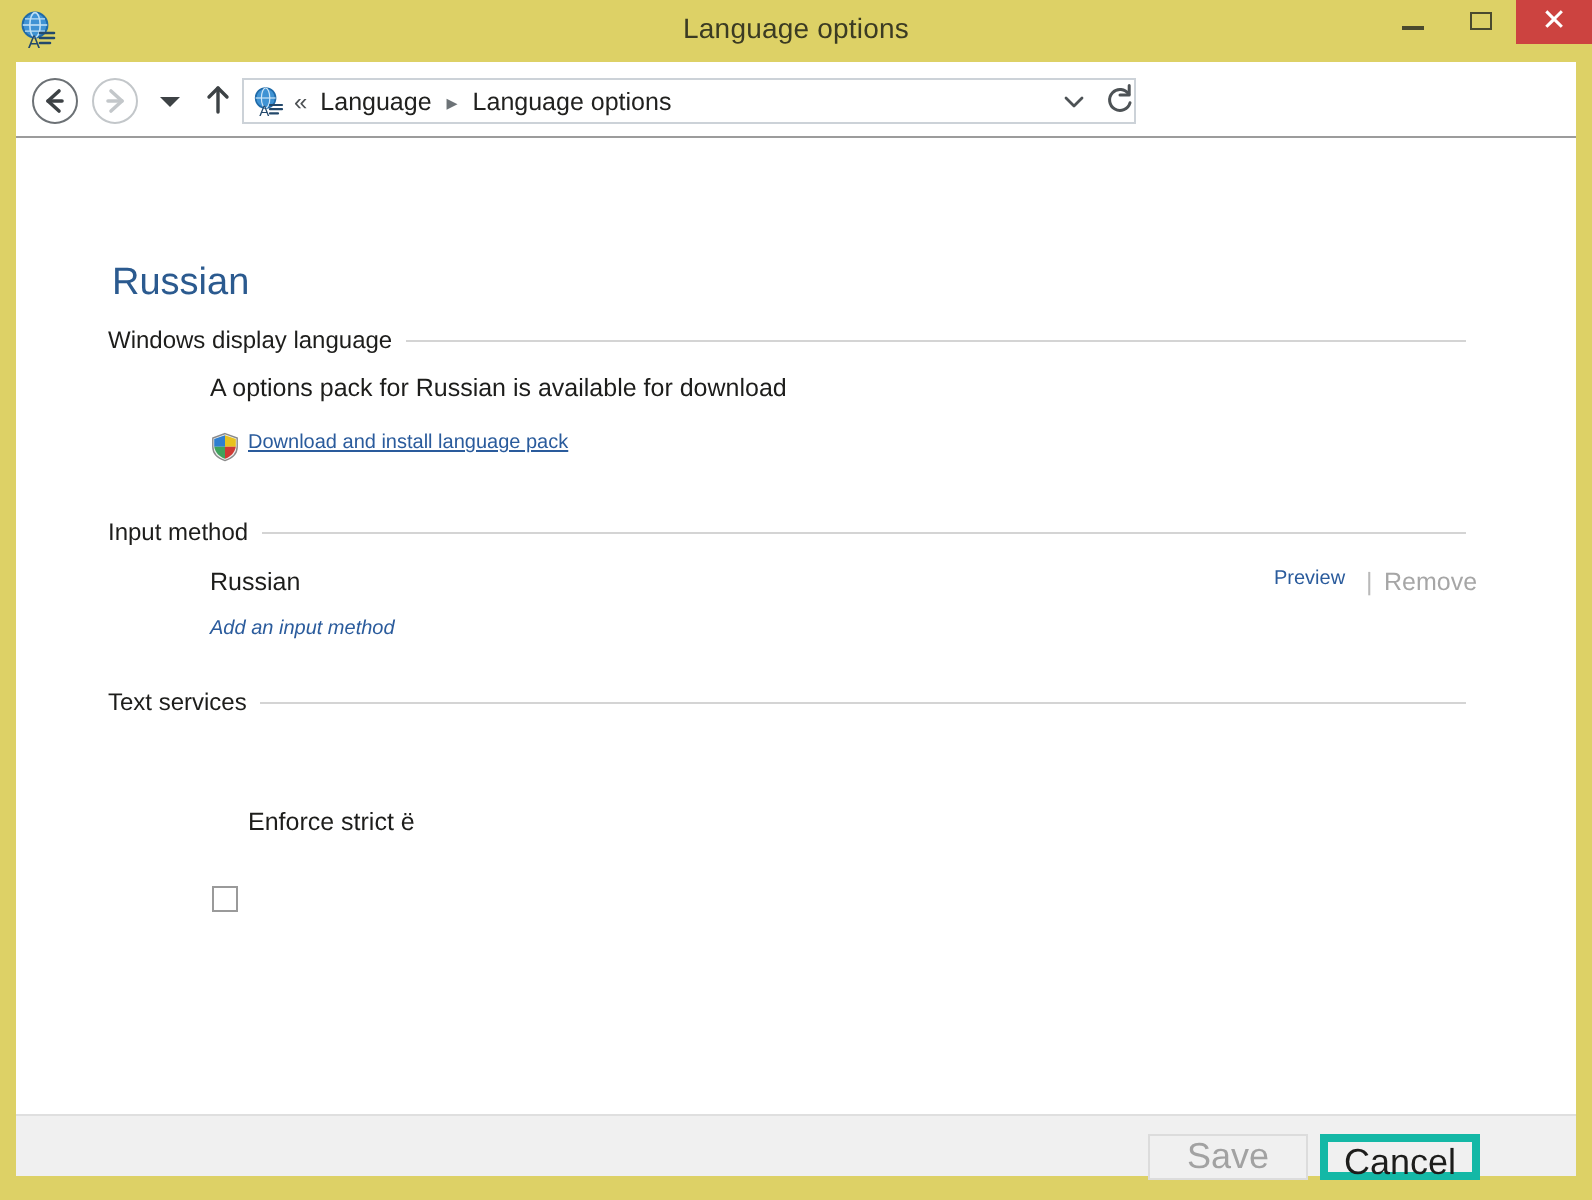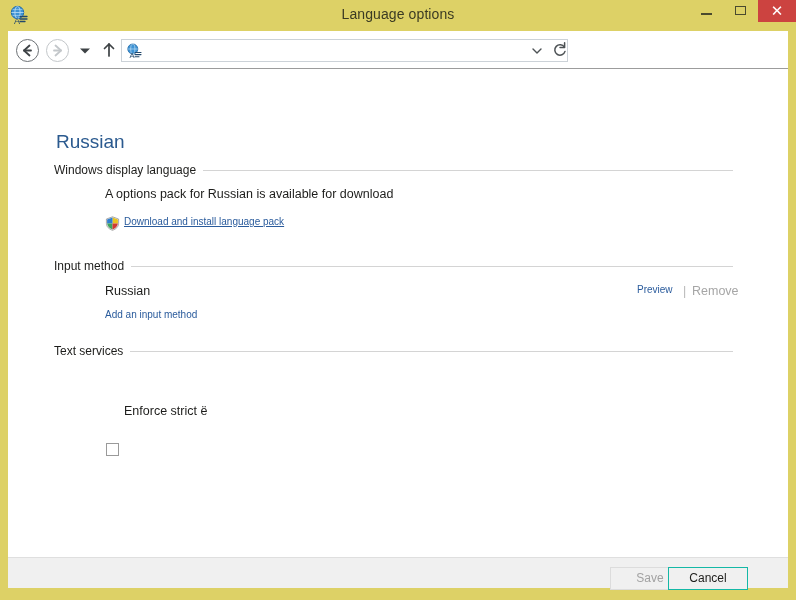--- a/index.html
+++ b/index.html
@@ -270,35 +270,34 @@
     width: 780px;
     height: 30px;
     background: #f0f0f0;
     border-top: 1px solid #dfdfdf;
   }
   .btn {
     position: absolute;
     top: 9px;
     width: 80px;
     height: 23px;
-    font-size: 12px;
+    font-size: 18px;
     line-height: 21px;
     text-align: center;
     box-sizing: border-box;
     background: #f0f0f0;
-    margin-left: 36px;
   }
   .btn-save {
     left: 566px;
     border: 1px solid #dcdcdc;
     color: #a2a2a2;
   }
   .btn-cancel {
-    left: 624px;
-    border: 1px solid #14b8a6;
+    left: 652px;
+    border: 4px solid #14b8a6;
     color: #1d1d1b;
   }
 </style>
 </head>
 <body>
 
 <div class="window">
 
   <div class="titlebar">
     <span class="title-icon">
@@ -358,20 +357,26 @@
       <div class="crumbbox">
         <span class="crumb-icon">
           <svg width="16" height="16" viewBox="0 0 16 16">
             <circle cx="6.8" cy="6" r="5" fill="#3f93d4" stroke="#1f6aa8" stroke-width="0.8"></circle>
             <ellipse cx="6.8" cy="6" rx="2.1" ry="5" fill="none" stroke="#cfe7f8" stroke-width="0.6"></ellipse>
             <path d="M1.8 6 H11.8" stroke="#cfe7f8" stroke-width="0.6"></path>
             <text x="3.6" y="15" font-family="Liberation Sans, sans-serif" font-size="7.5" fill="#23486b">A</text>
             <path d="M9 9.5 h6 M9 11.6 h6 M9 13.7 h4" stroke="#23486b" stroke-width="1.1" stroke-linecap="round"></path>
           </svg>
         </span>
+        <span class="crumbs">
+          <span class="crumb-dbl">«</span>
+          <span class="crumb-link">Language</span>
+          <span class="crumb-chev">▸</span>
+          <span class="crumb-link">Language options</span>
+        </span>
         <span class="crumb-drop">
           <svg width="20" height="21" viewBox="0 0 20 21">
             <path d="M6 9 L10 13 L14 9" fill="none" stroke="#4d5255" stroke-width="1.4" stroke-linecap="round" stroke-linejoin="round"></path>
           </svg>
         </span>
       </div>
 
       <div class="refresh-btn">
         <svg width="22" height="21" viewBox="0 0 22 21">
           <path d="M15.4 7.2 A5.2 5.2 0 1 0 16 11.4" fill="none" stroke="#4d5255" stroke-width="1.5" stroke-linecap="round"></path>
@@ -404,21 +409,21 @@
       <div class="link underline" style="left:116px; top:147px;">Download and install language pack</div>
 
       <div class="section-rule" style="top:197px;"></div>
       <div class="section-head" style="top:190px;">Input method</div>
 
       <div class="body-text" style="left:97px; top:215px;">Russian</div>
       <div class="link" style="left:629px; top:215px;">Preview</div>
       <div class="sep-pipe" style="left:675px; top:215px;">|</div>
       <div class="muted" style="left:684px; top:215px;">Remove</div>
 
-      <div class="link" style="left:97px; top:240px;">Add an input method</div>
+      <div class="link" style="left:97px; top:240px;font-style:italic;">Add an input method</div>
 
       <div class="section-rule" style="top:282px;"></div>
       <div class="section-head" style="top:275px;">Text services</div>
 
 
       <span class="checkbox"></span>
       <div class="body-text" style="left:116px; top:335px;">Enforce strict ë</div>
     </div>
 
     <div class="footer">

